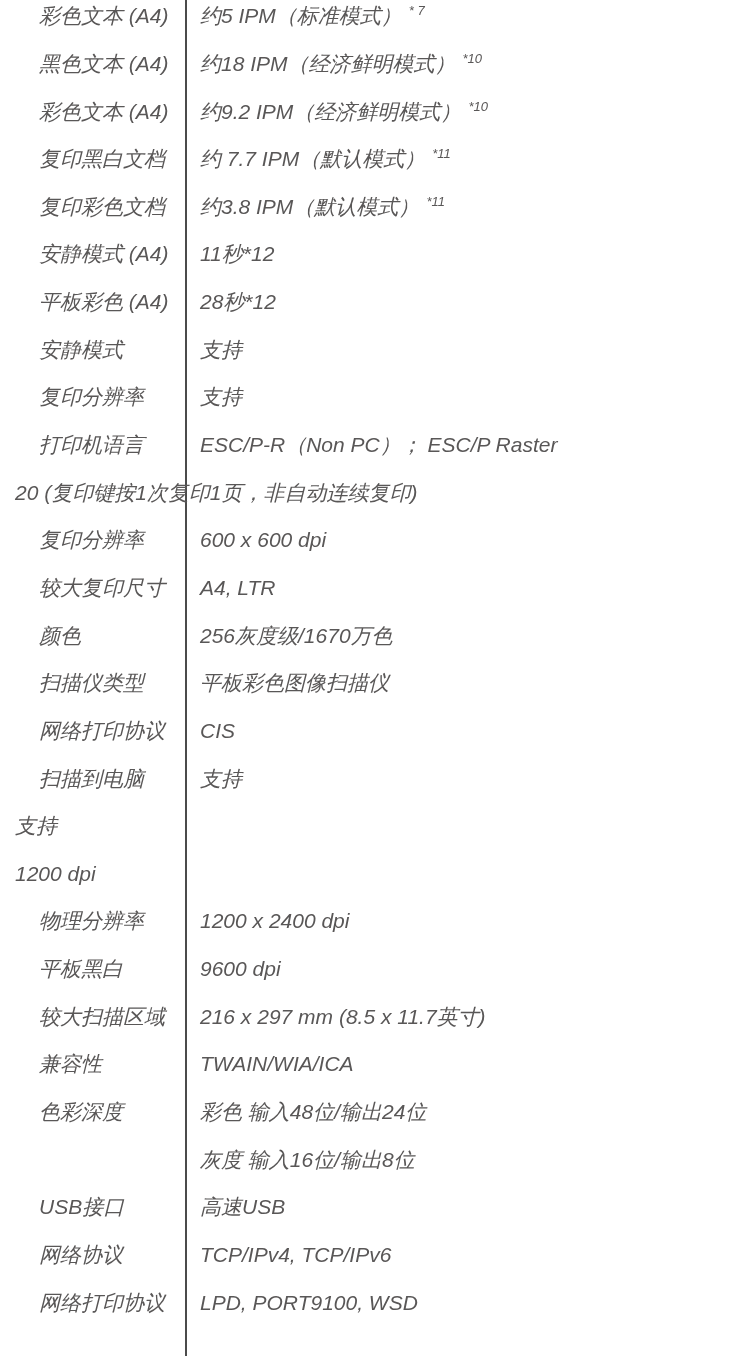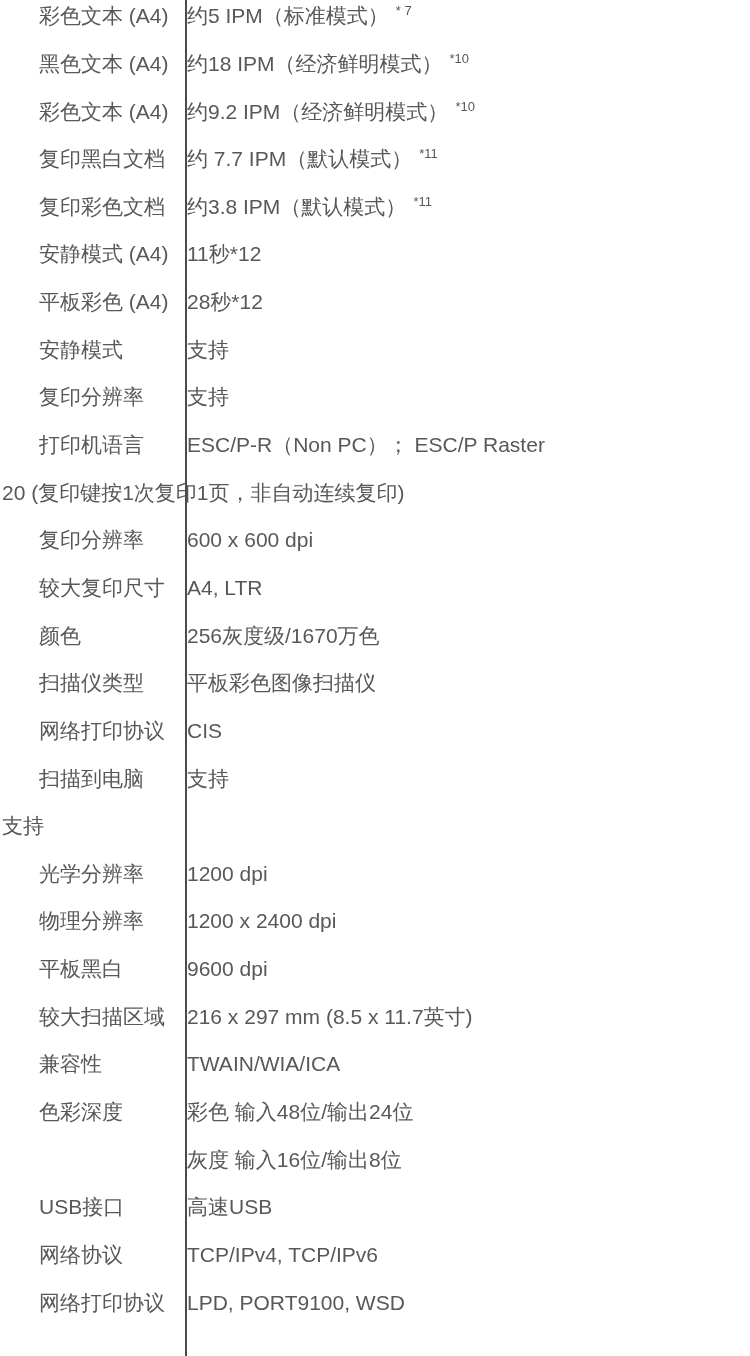--- a/index.html
+++ b/index.html
@@ -31,29 +31,31 @@
   }
   .row {
     display: flex;
     align-items: center;
     height: 47.65px;
   }
   .cell {
     font-size: 21px;
     line-height: 1.1;
     white-space: nowrap;
+    font-style: italic;
   }
   .cell.label {
     flex: 0 0 185px;
     box-sizing: border-box;
     padding-left: 39px;
     overflow: visible;
   }
   .cell.value {
     padding-left: 2px;
+    margin-left: 13px;
   }
   .sup {
     font-size: 13px;
     margin-left: 7px;
     line-height: 0;
     vertical-align: super;
   }
   .sup:empty { display: none; }
 </style>
 </head>
@@ -144,21 +146,20 @@
   <div class="row">
     <div class="cell label">扫描到电脑</div>
     <div class="cell value"><span class="v">支持</span></div>
   </div>
 
   <div class="row">
     <div class="cell value"><span class="v">支持</span></div>
   </div>
 
   <div class="row">
-    <div class="cell label">光学分辨率</div>
     <div class="cell value"><span class="v">1200 dpi</span></div>
   </div>
 
   <div class="row">
     <div class="cell label">物理分辨率</div>
     <div class="cell value"><span class="v">1200 x 2400 dpi</span></div>
   </div>
 
   <div class="row">
     <div class="cell label">平板黑白</div>

